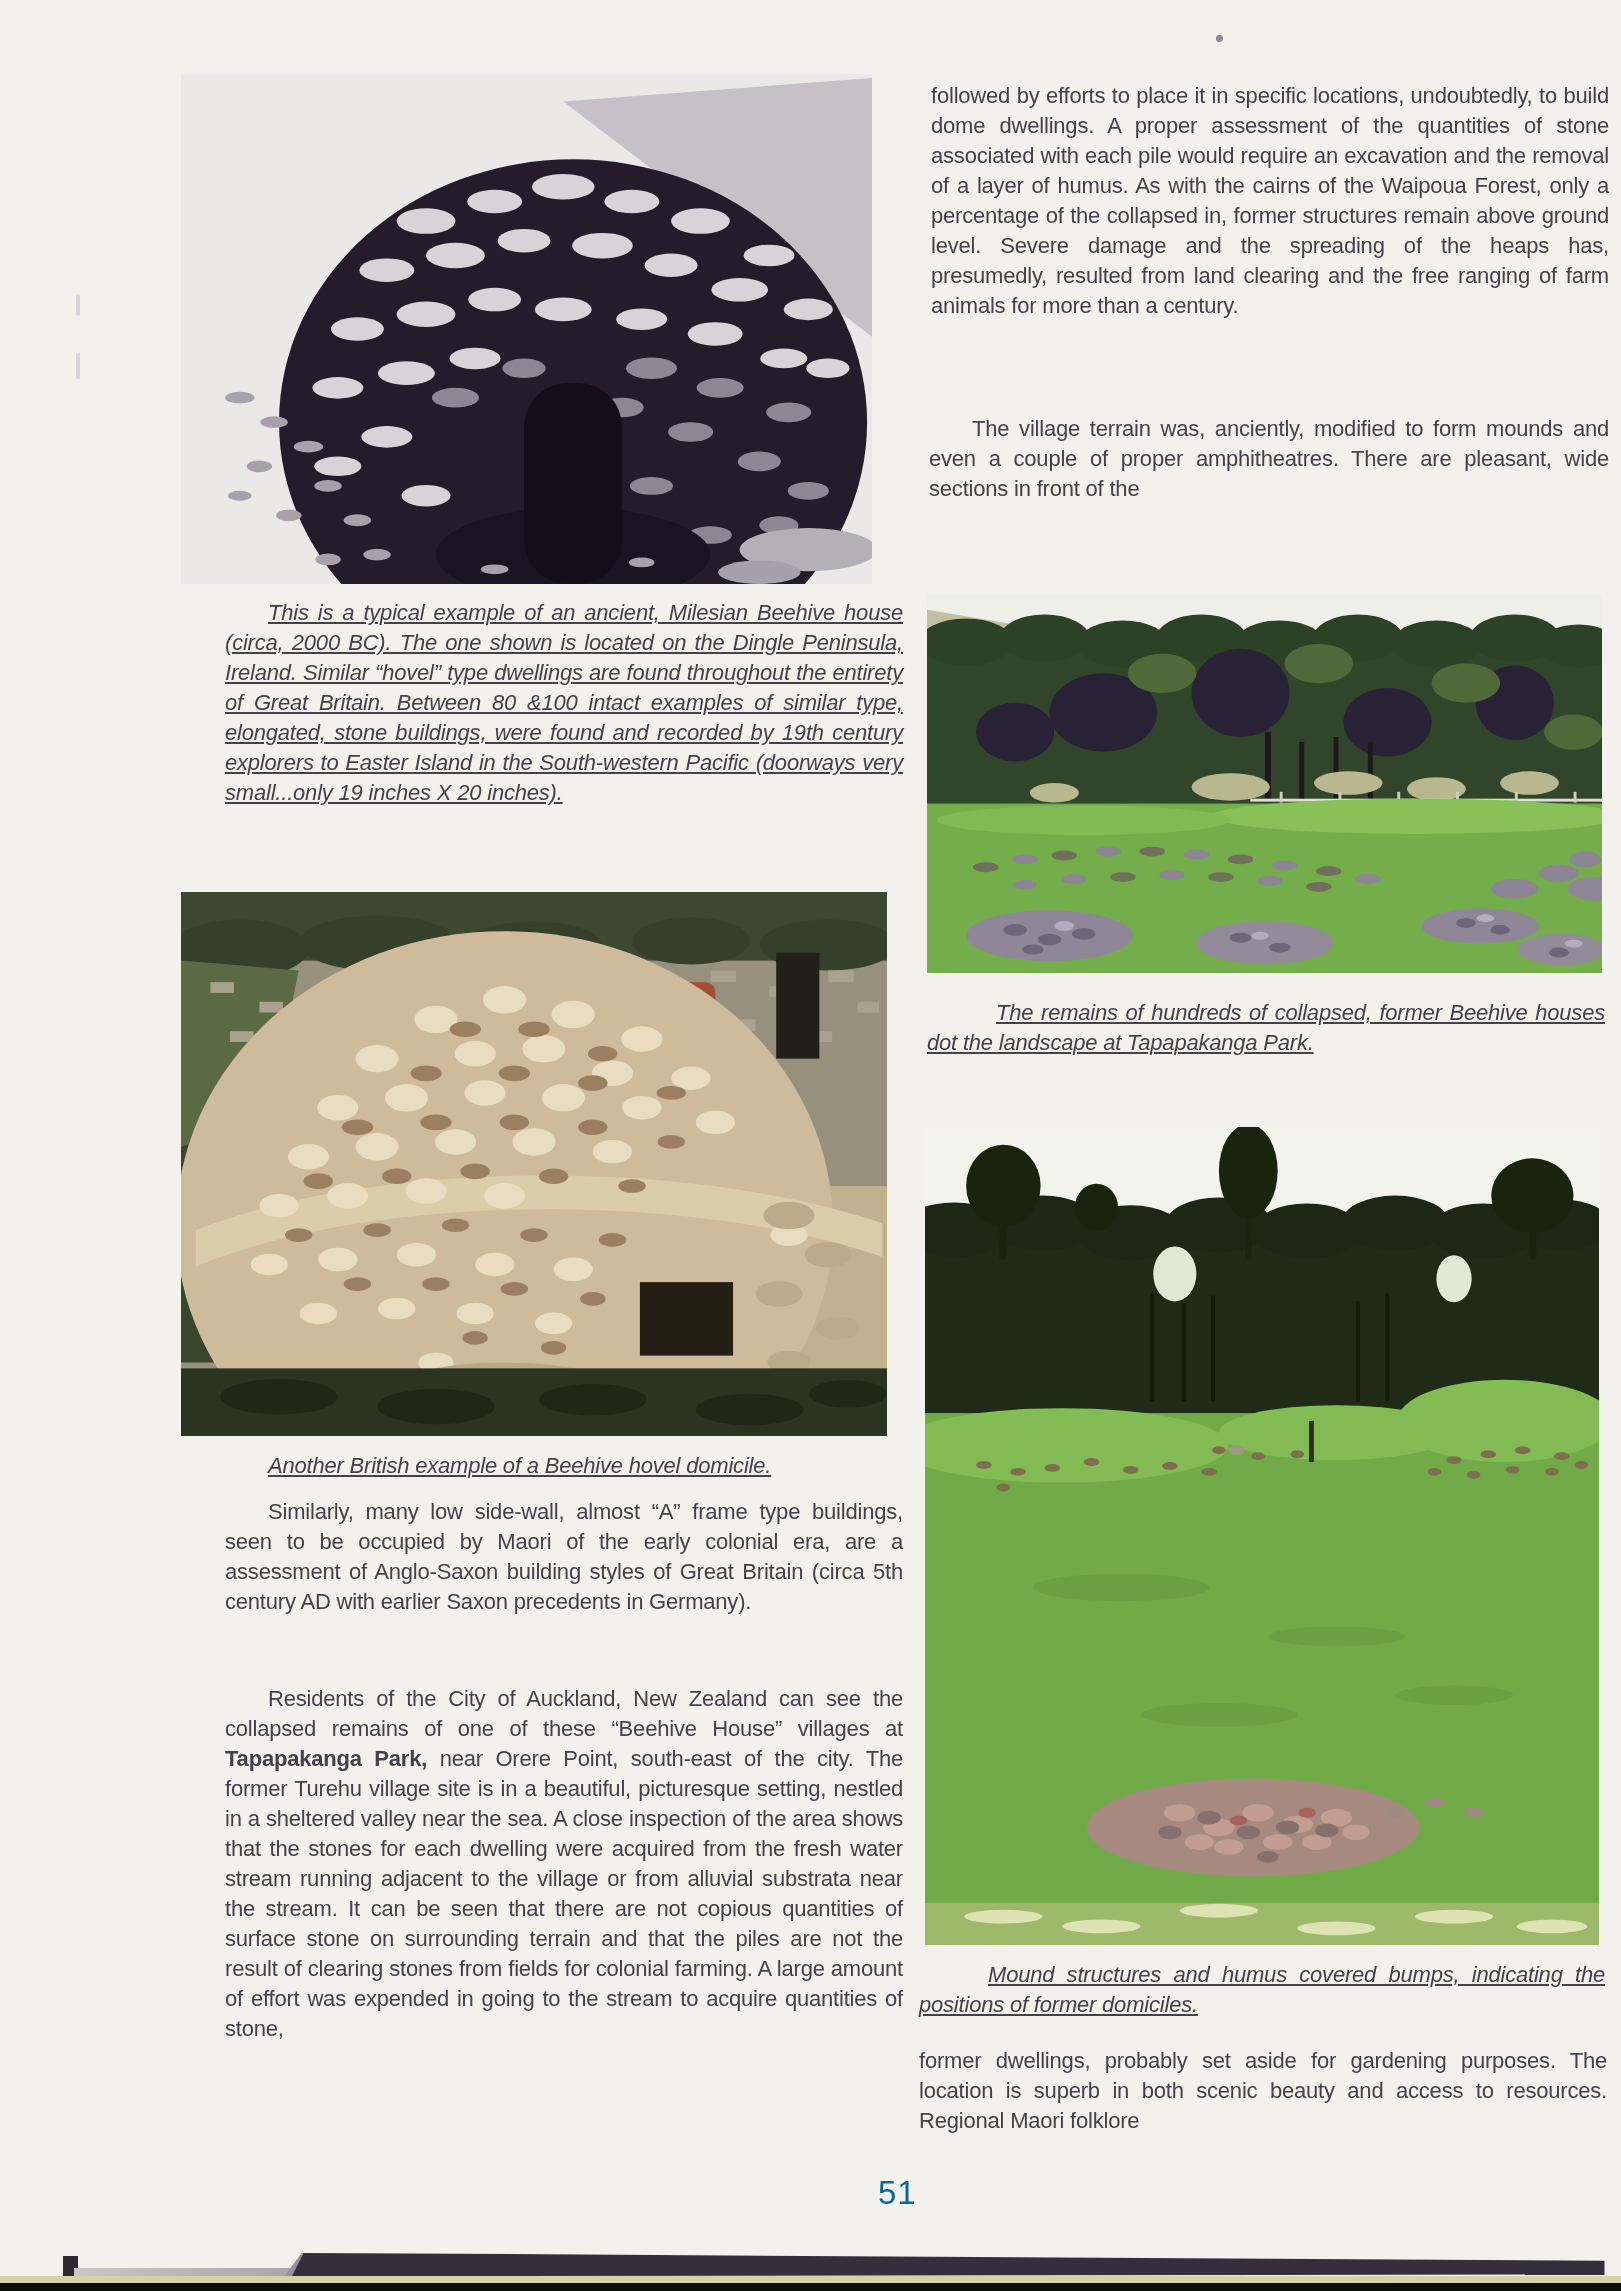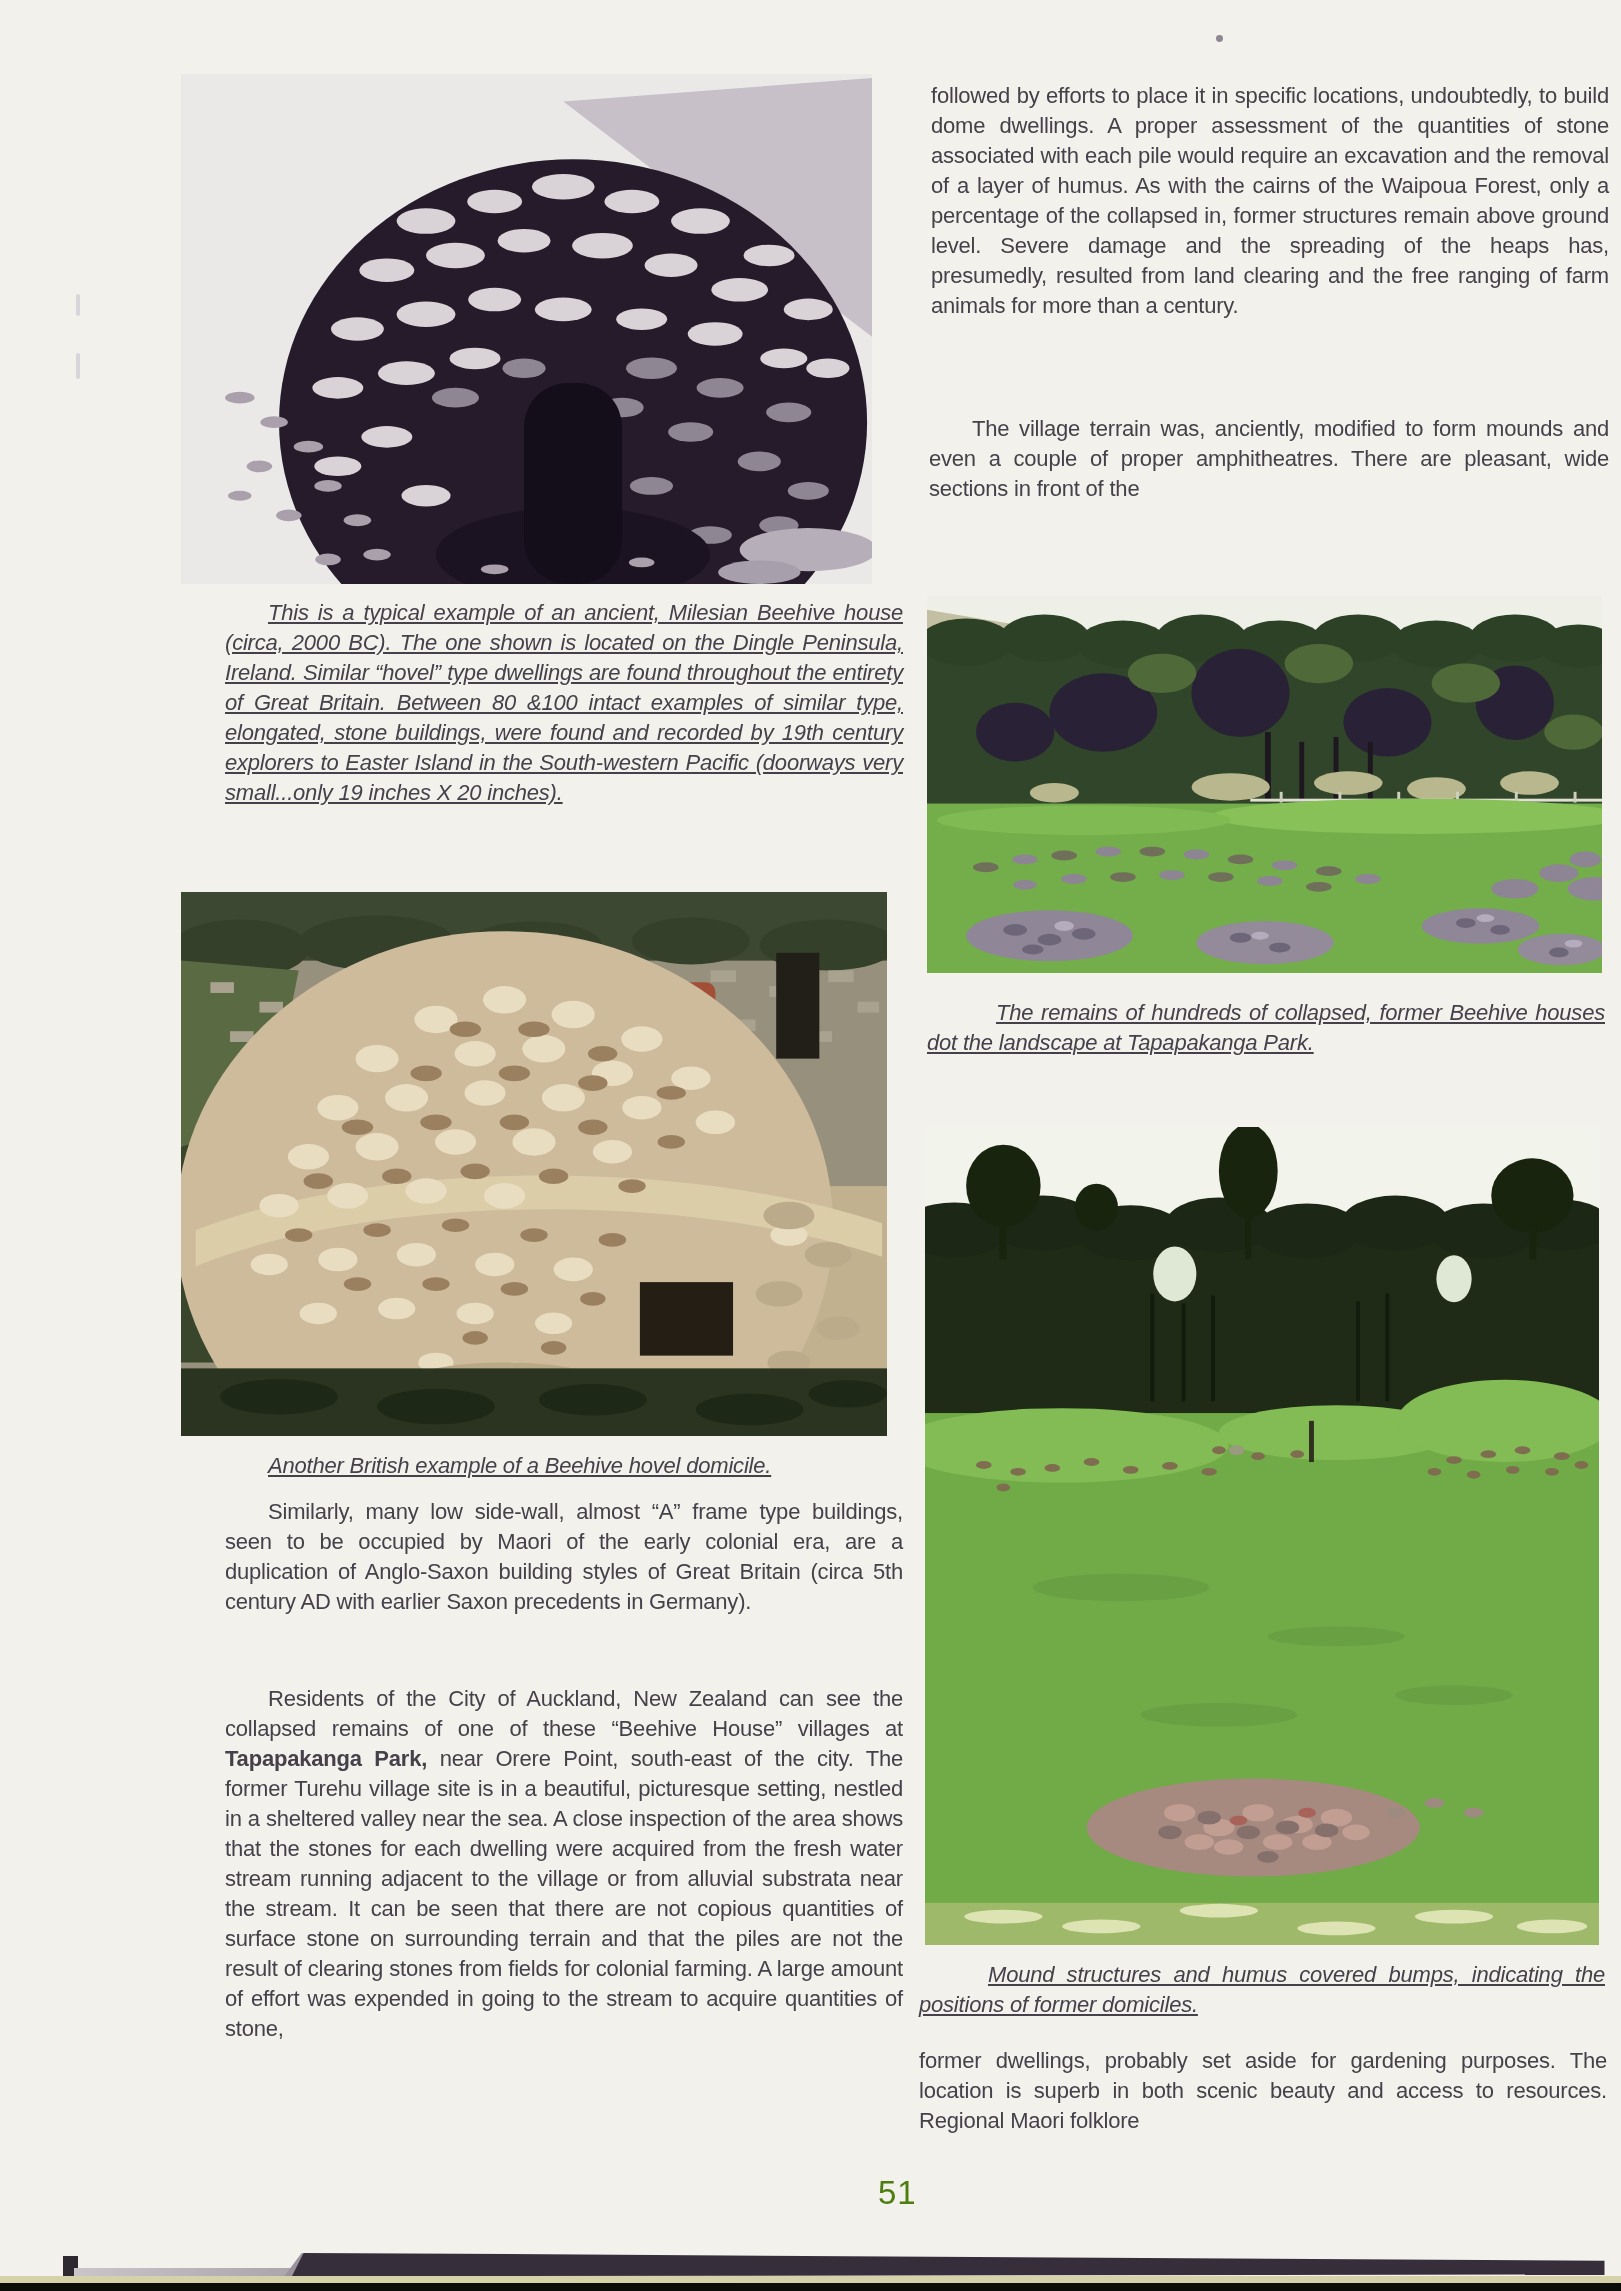--- a/index.html
+++ b/index.html
@@ -13,21 +13,21 @@
     font-size:22px;line-height:30px;
     text-align:justify;letter-spacing:-0.2px;
   }
   .caption{font-style:italic;text-decoration:underline;}
   .ind{text-indent:43px;}
   .ind-lg{text-indent:69px;}
   .photo{position:absolute;overflow:hidden;}
   .photo svg{display:block;width:100%;height:100%;}
   .pagenum{
     position:absolute;left:878px;top:2174px;
-    font-size:33px;color:#4d7c0f;letter-spacing:1px;
+    font-size:33px;color:#0369a1;letter-spacing:1px;
   }
   .dot-artifact{position:absolute;left:1216px;top:35px;width:6.9px;height:6.9px;border-radius:50%;background:#8d8793;}
   .margin-mark{position:absolute;background:#d8d5da;border-radius:2px;}
   .mm1{left:76px;top:294px;width:3.9px;height:21.6px;}
   .mm2{left:76px;top:353px;width:3.9px;height:25.5px;}
   .scan-nub{position:absolute;left:63px;top:2256px;width:14.7px;height:29px;background:#2e2831;}
   .scan-thinline{position:absolute;left:74px;top:2268px;width:216px;height:8.8px;background:linear-gradient(90deg,#c9c5c9,#aba6ab);}
   .scan-wedge{position:absolute;left:284px;top:2247px;width:1323px;height:35px;}
   .scan-khaki{position:absolute;left:0px;top:2276px;width:1621px;height:6.9px;background:#d5d2a9;}
   .scan-black{position:absolute;left:0px;top:2283px;width:1621px;height:8.8px;background:#0b0d09;}
@@ -222,21 +222,21 @@
           <ellipse cx="260" cy="525" rx="60" ry="18"></ellipse>
         <ellipse cx="420" cy="518" rx="55" ry="16"></ellipse>
           <ellipse cx="580" cy="528" rx="55" ry="16"></ellipse>
         <ellipse cx="680" cy="512" rx="40" ry="14"></ellipse>
       </g>
     </svg>
   </div>
 
   <p class="txt caption ind" style="left:225px;top:1451px;width:678px;">Another British example of a Beehive hovel domicile.</p>
 
-  <p class="txt ind" style="left:225px;top:1497px;width:678px;">Similarly, many low side-wall, almost “A” frame type buildings, seen to be occupied by Maori of the early colonial era, are a duplication of Anglo-Saxon building styles of Great Britain (circa 5th century AD with earlier Saxon precedents in Germany).</p>
+  <p class="txt ind" style="left:225px;top:1497px;width:678px;">Similarly, many low side-wall, almost “A” frame type buildings, seen to be occupied by Maori of the early colonial era, are a assessment of Anglo-Saxon building styles of Great Britain (circa 5th century AD with earlier Saxon precedents in Germany).</p>
 
   <p class="txt ind" style="left:225px;top:1684px;width:678px;"><span>Residents of the City of Auckland, New Zealand can see the collapsed remains of one of these “Beehive House” villages at </span><b>Tapapakanga Park,</b><span> near Orere Point, south-east of the city. The former Turehu village site is in a beautiful, picturesque setting, nestled in a sheltered valley near the sea. A close inspection of the area shows that the stones for each dwelling were acquired from the fresh water stream running adjacent to the village or from alluvial substrata near the stream. It can be seen that there are not copious quantities of surface stone on surrounding terrain and that the piles are not the result of clearing stones from fields for colonial farming. A large amount of effort was expended in going to the stream to acquire quantities of stone,</span></p>
 
   <p class="txt" style="left:931px;top:81px;width:678px;">followed by efforts to place it in specific locations, undoubtedly, to build dome dwellings. A proper assessment of the quantities of stone associated with each pile would require an excavation and the removal of a layer of humus. As with the cairns of the Waipoua Forest, only a percentage of the collapsed in, former structures remain above ground level. Severe damage and the spreading of the heaps has, presumedly, resulted from land clearing and the free ranging of farm animals for more than a century.</p>
 
   <p class="txt ind" style="left:929px;top:414px;width:680px;">The village terrain was, anciently, modified to form mounds and even a couple of proper amphitheatres. There are pleasant, wide sections in front of the</p>
 
   <div class="photo" style="left:927px;top:595px;width:675px;height:378px;">
     <svg viewBox="0 0 689 386" preserveAspectRatio="none">
       <rect width="689" height="386" fill="#eef0e7"></rect>

